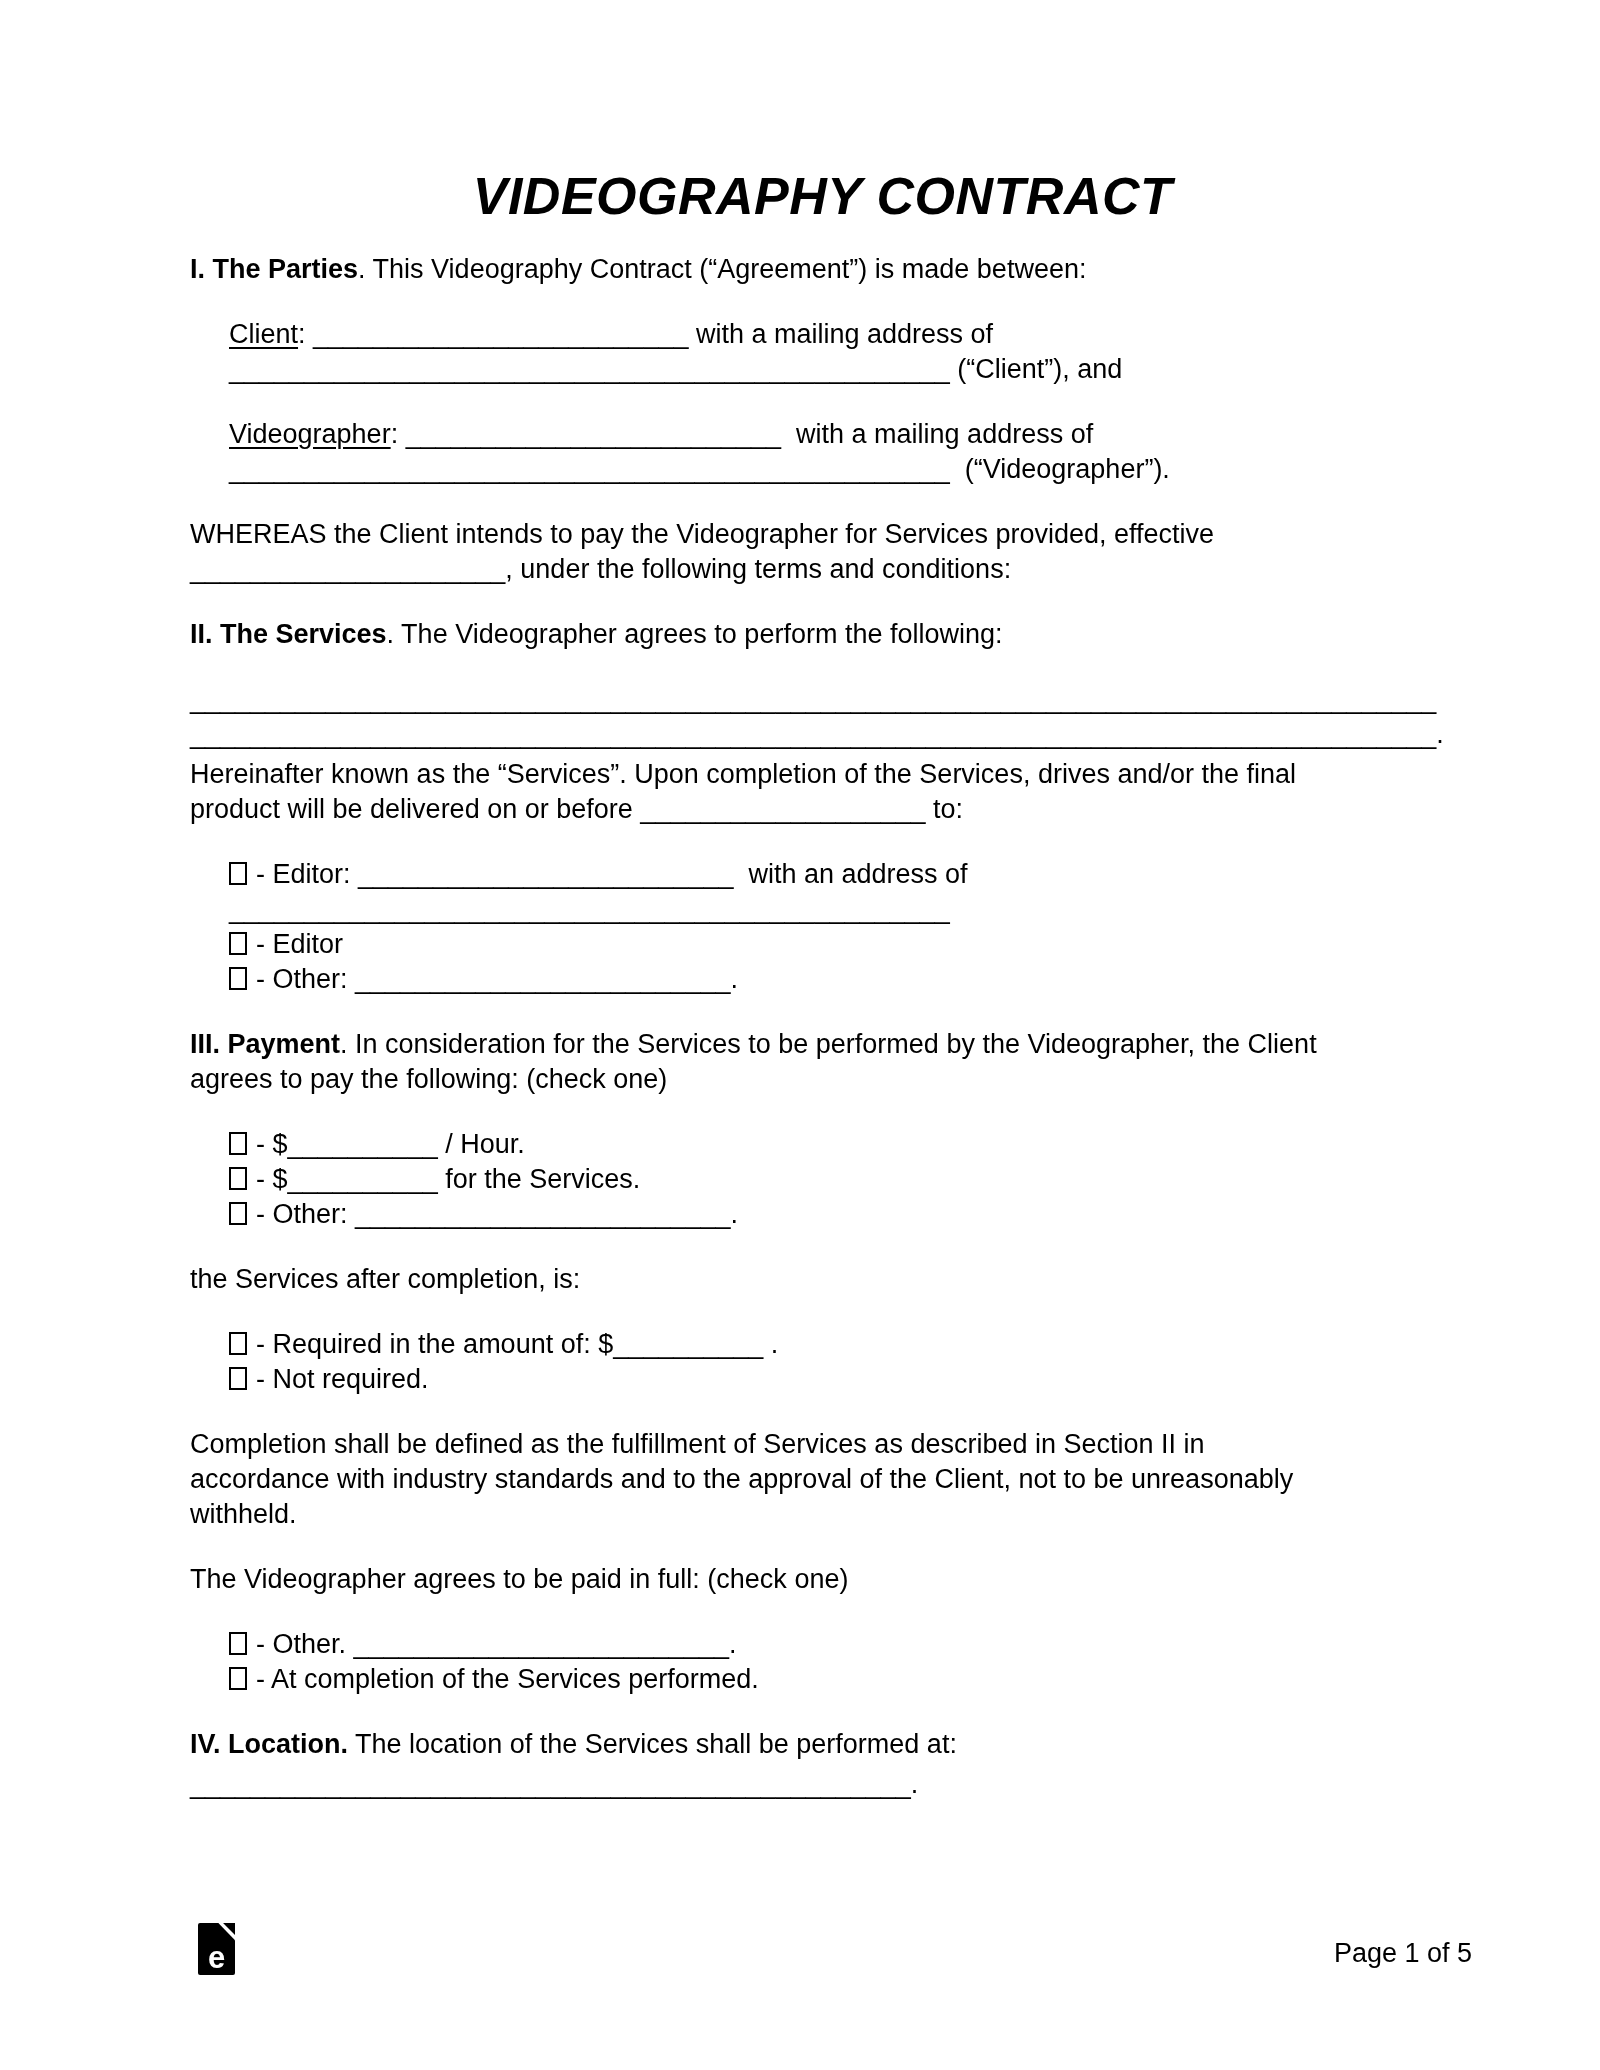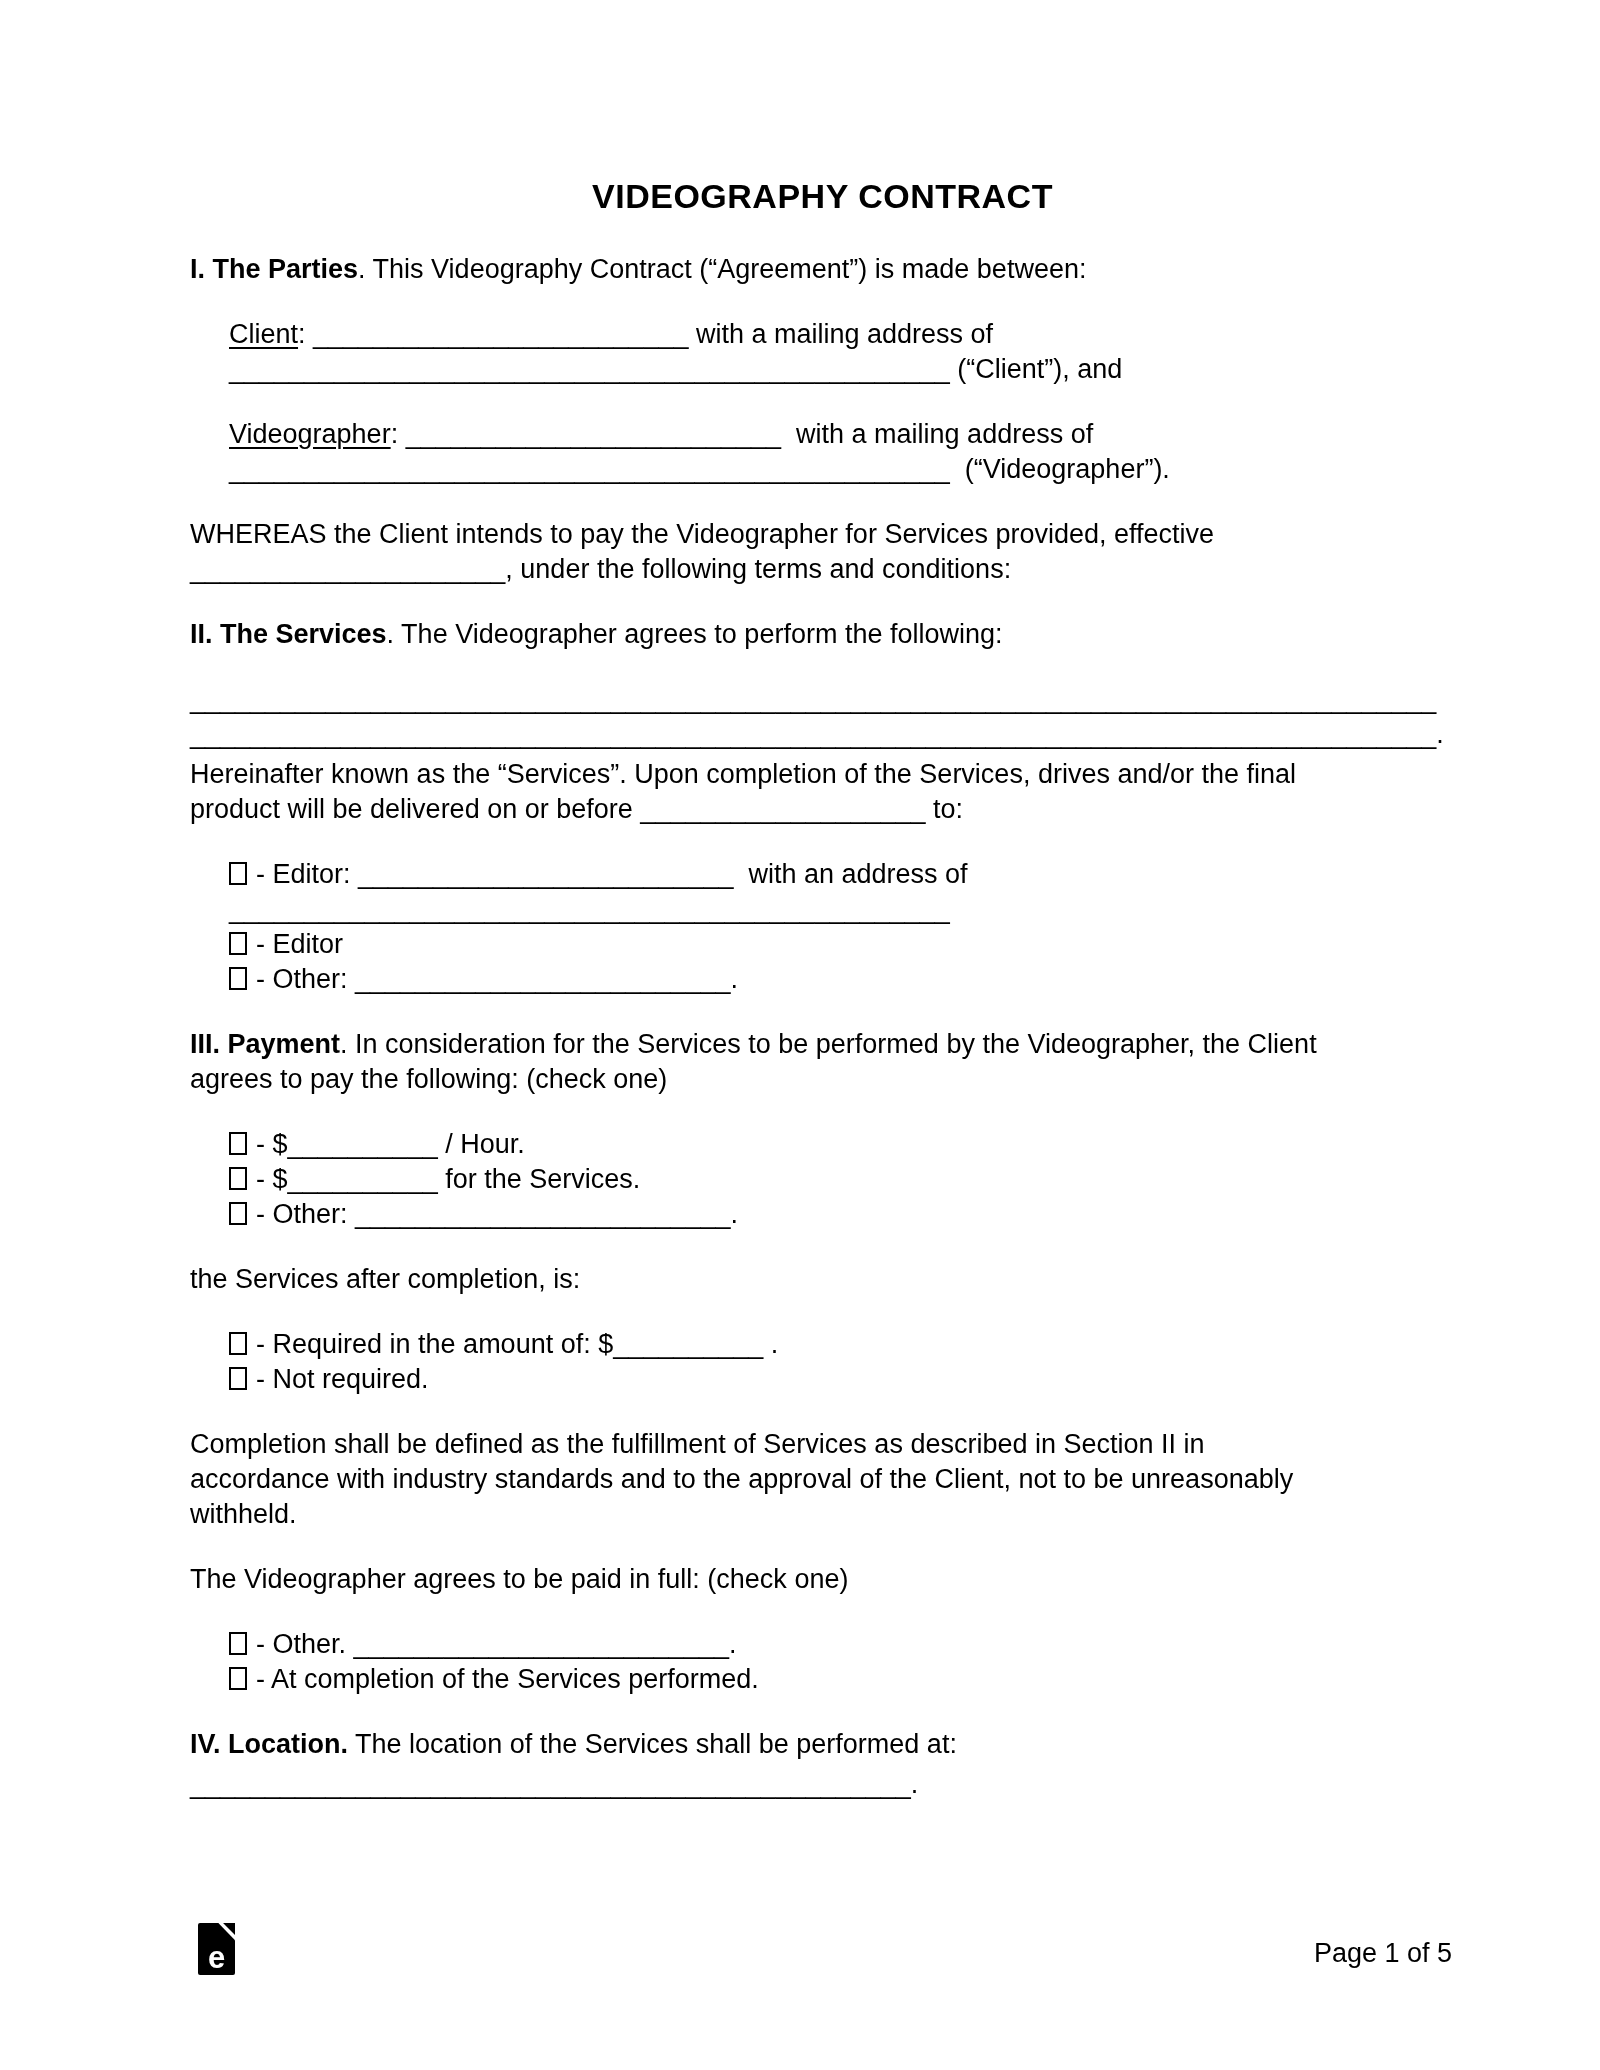--- a/index.html
+++ b/index.html
@@ -10,26 +10,27 @@
     background: #ffffff;
     box-sizing: border-box;
     padding: 170px 145px 0 190px;
     font-family: "Liberation Sans", sans-serif;
     font-size: 27px;
     line-height: 35px;
     color: #000000;
     overflow: hidden;
   }
   h1.doc-title {
-    font-size: 34px;
+    font-size: 52px;
     line-height: 52px;
     font-weight: bold;
     text-align: center;
     margin: 0 0 30px 0;
     letter-spacing: 0.5px;
+    font-style: italic;
   }
   .para { margin: 0 0 30px 0; }
   .para.tight { margin-bottom: 5px; }
   .indent { margin-left: 39px; }
   .line { display: block; white-space: pre-wrap; }
   .line.gap-above { margin-top: 5px; }
   b, strong { font-weight: bold; }
   .u { text-decoration: underline; text-underline-offset: 4px; }
   .check-row { white-space: pre-wrap; }
   .cb {
@@ -70,21 +71,21 @@
     left: 0; right: 0; bottom: 1px;
     text-align: center;
     color: #ffffff;
     font-weight: bold;
     font-size: 31px;
     line-height: 33px;
     font-family: "Liberation Sans", sans-serif;
   }
   .page-label {
     position: absolute;
-    right: 148px;
+    right: 128px;
     top: 1936px;
     font-size: 27px;
     line-height: 35px;
   }
 </style>
 </head>
 <body>
 
 <div class="page">
 

